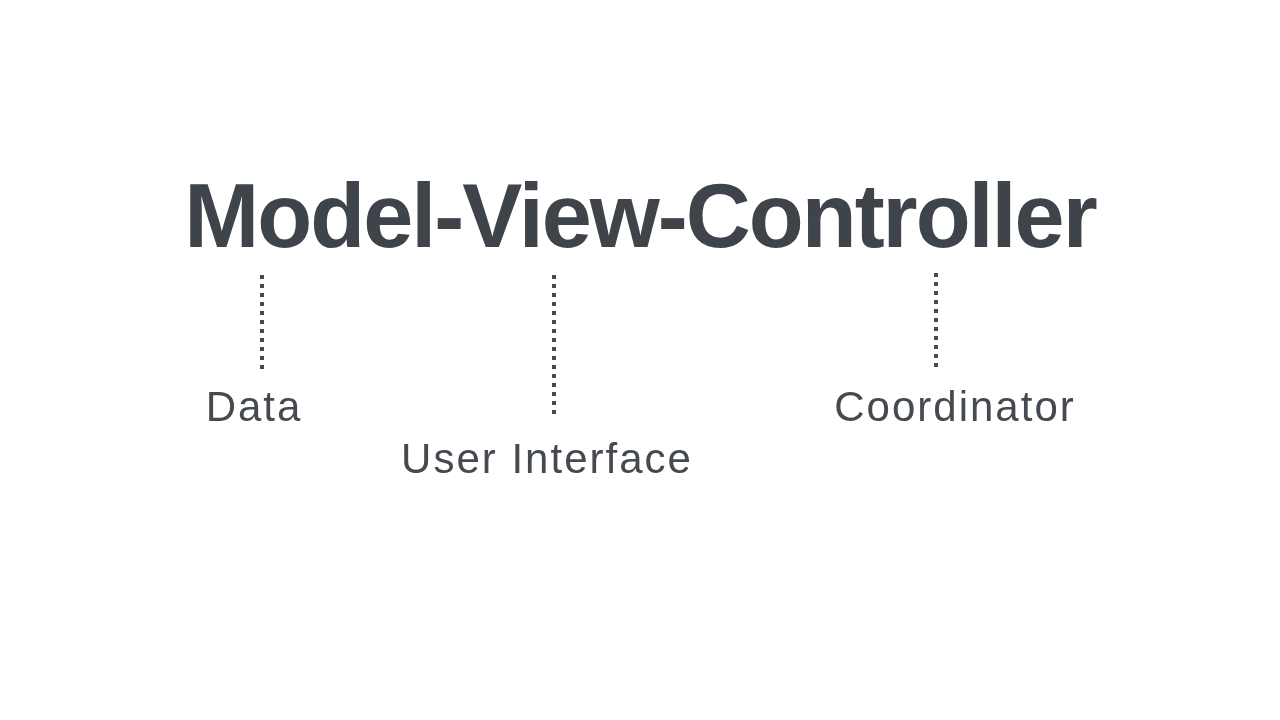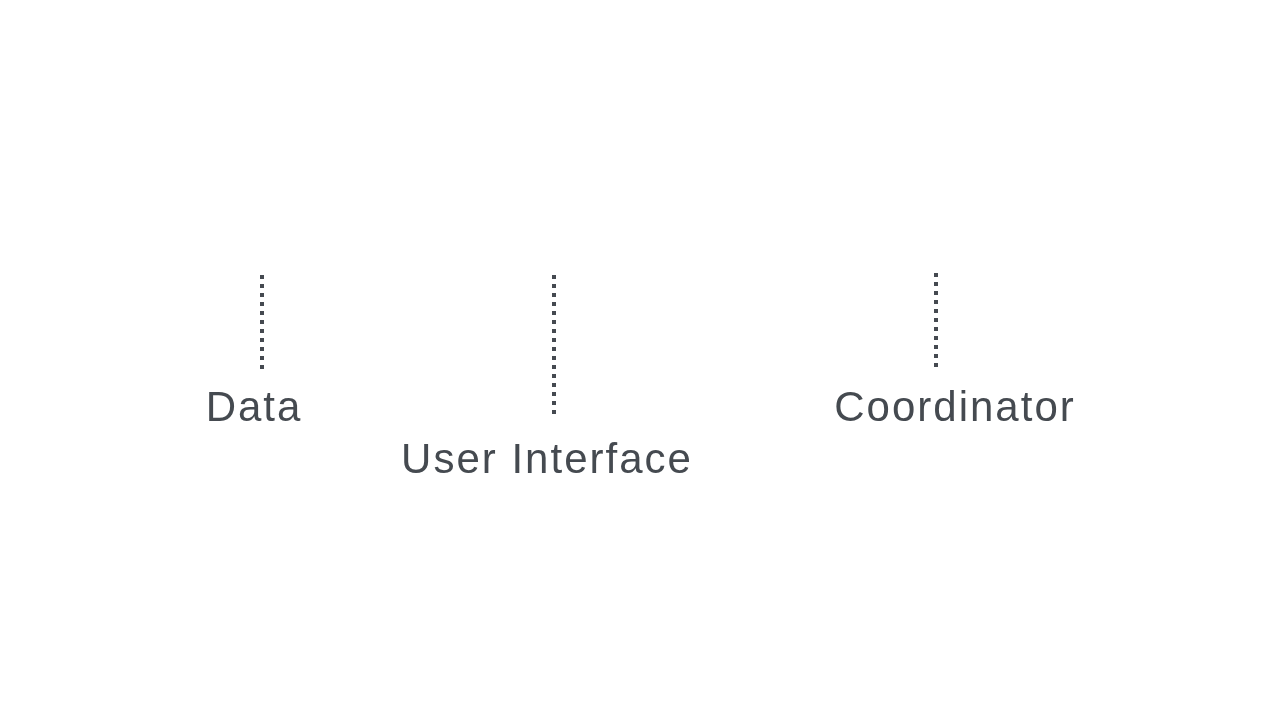--- a/index.html
+++ b/index.html
@@ -53,20 +53,21 @@
   }
   .label-model      { left: 54px;  top: 386px; }
   .label-view       { left: 347px; top: 438px; }
   .label-controller { left: 755px; top: 386px; }
 </style>
 </head>
 <body>
 
 <div class="stage">
 
+  <div class="title">Model-View-Controller</div>
 
   <div class="connector connector-model"></div>
   <div class="connector connector-view"></div>
   <div class="connector connector-controller"></div>
 
   <div class="term-label label-model">Data</div>
   <div class="term-label label-view">User Interface</div>
   <div class="term-label label-controller">Coordinator</div>
 
 </div>

